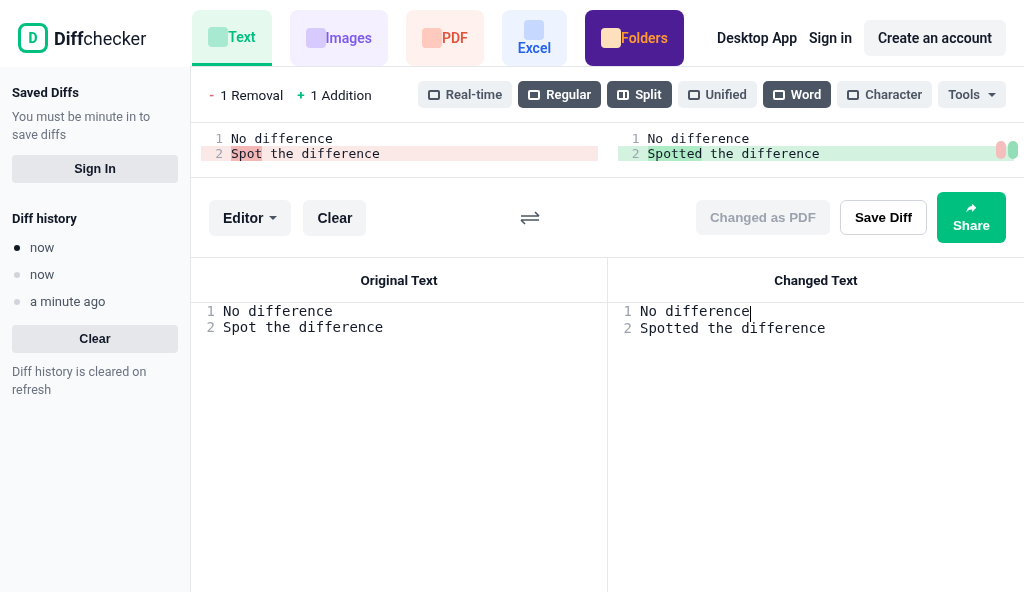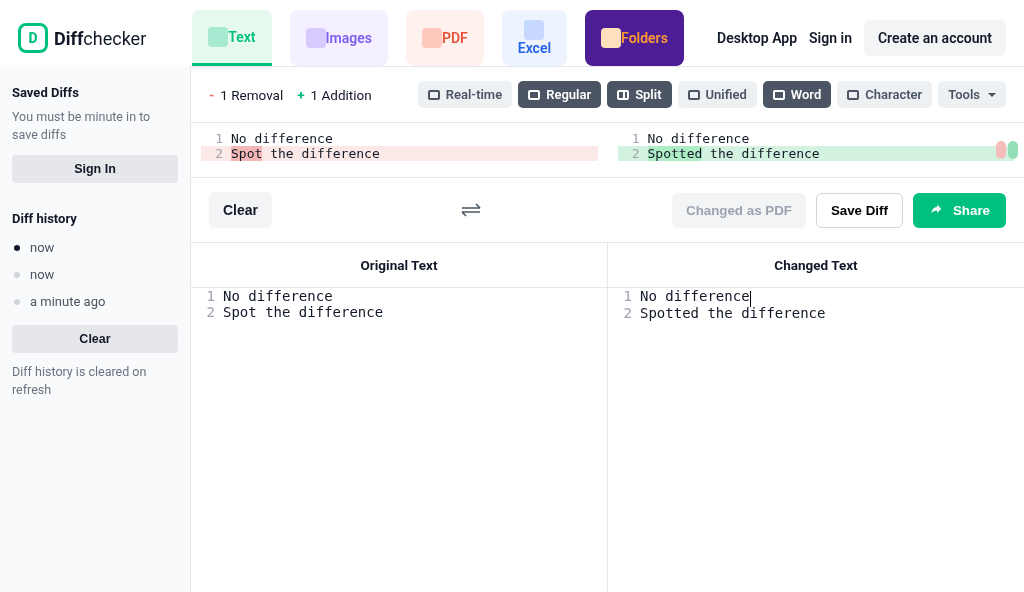--- a/index.html
+++ b/index.html
@@ -82,21 +82,21 @@
   .pill.green{background:#93ddb7;}
   
   .editbar{display:flex;align-items:center;padding:14px 18px;gap:12px;border-bottom:1px solid var(--gray-200);}
   .ed-btn{background:var(--gray-100);border:none;padding:10px 14px;border-radius:6px;font-weight:600;font-size:14px;cursor:pointer;display:flex;align-items:center;gap:6px;color:var(--gray-900);}
   .ed-btn.caret::after{content:"";display:inline-block;border:4px solid transparent;border-top-color:var(--gray-700);transform:translateY(2px);}
   .swap{margin:0 auto;color:var(--gray-700);}
   .swap svg{display:block;}
   .ed-right{display:flex;gap:10px;align-items:center;}
   .btn-ghost{background:var(--gray-100);color:var(--gray-400);border:none;padding:10px 14px;border-radius:6px;font-weight:600;cursor:default;}
   .btn-outline{background:#fff;border:1px solid var(--gray-300);padding:9px 14px;border-radius:6px;font-weight:600;cursor:pointer;}
-  .btn-green{background:var(--green);color:#fff;border:none;padding:10px 16px;border-radius:6px;font-weight:700;cursor:pointer;display:flex;align-items:center;gap:10px;}
+  .btn-green{background:var(--green);color:#fff;border:none;padding:10px 16px;border-radius:6px;font-weight:700;cursor:pointer;display:flex;align-items:center;gap:2px;flex-direction:column;}
   
   .panes{display:flex;flex:1;border-top:none;}
   .pane{flex:1;display:flex;flex-direction:column;}
   .pane + .pane{border-left:1px solid var(--gray-200);}
   .pane-title{text-align:center;font-weight:700;font-size:13.5px;padding:14px 0;}
   .editor{flex:1;font-family:ui-monospace,Menlo,Consolas,monospace;font-size:14px;padding:0 8px;border-top:1px solid var(--gray-200);}
   .eline{display:flex;white-space:pre;}
   .eline .ln{width:16px;}
   .cursor{display:inline-block;width:1px;height:16px;background:#000;vertical-align:middle;transform:translateY(2px);}
 </style>
@@ -210,20 +210,21 @@
         <div class="dline"><span class="ln">1</span><span>No difference</span></div>
         <div class="dline bg-green"><span class="ln">2</span><span><span class="hl-green">Spotted</span><span> the difference</span></span></div>
       </div>
       <div class="pill-box">
         <span class="pill red"></span>
         <span class="pill green"></span>
       </div>
     </div>
 
     <div class="editbar">
+      <button class="ed-btn caret">Editor</button>
       <button class="ed-btn">Clear</button>
       <span class="swap">
         <svg width="28" height="16" viewBox="0 0 28 16" fill="none" stroke="currentColor" stroke-width="1.6">
           <path d="M4 6 H22 M22 6 L18 2 M4 10 H22 M4 10 L8 14"></path>
         </svg>
       </span>
       <div class="ed-right">
         <button class="btn-ghost">Changed as PDF</button>
         <button class="btn-outline">Save Diff</button>
         <button class="btn-green">

